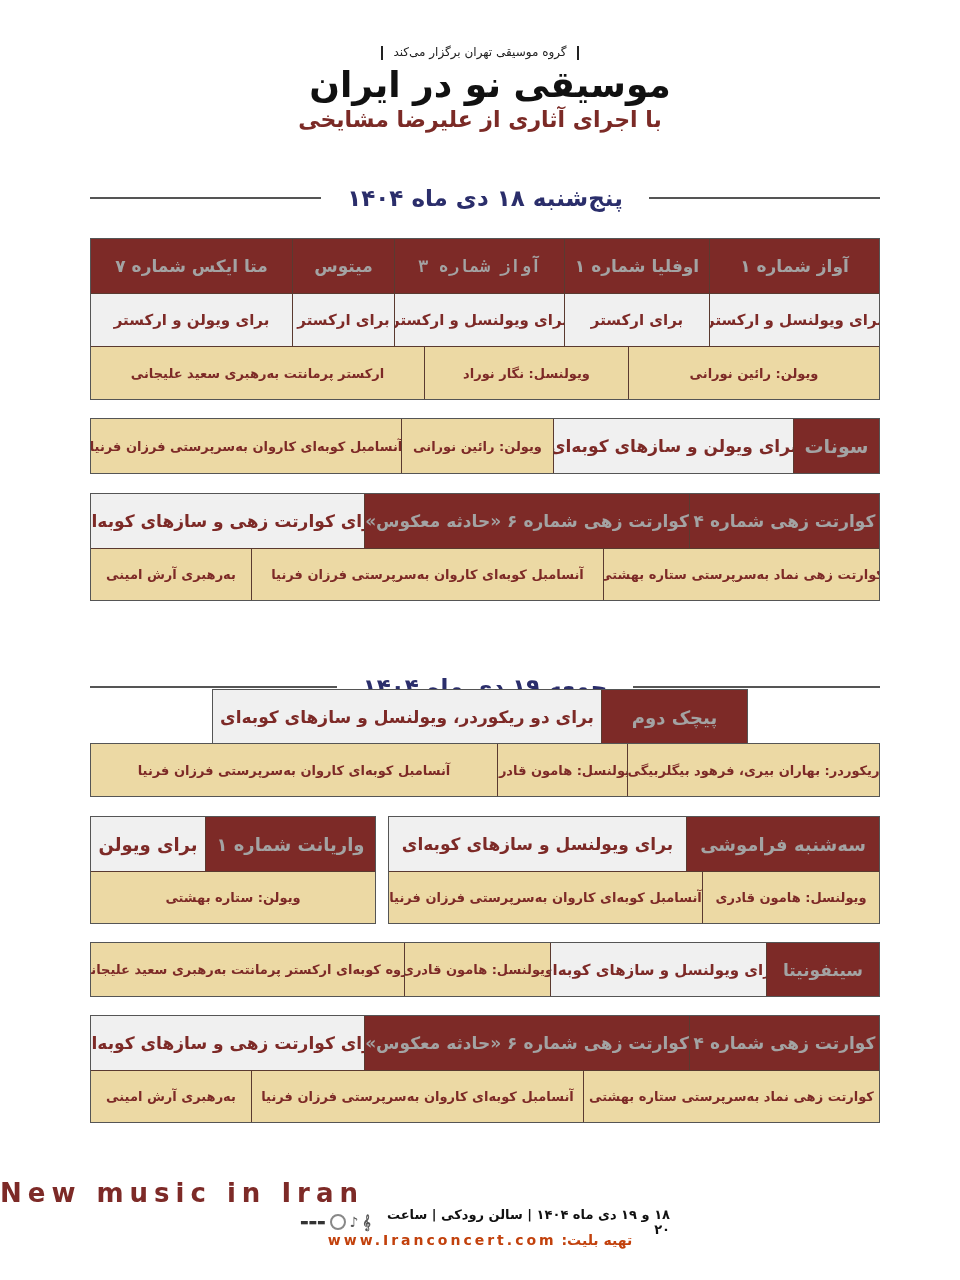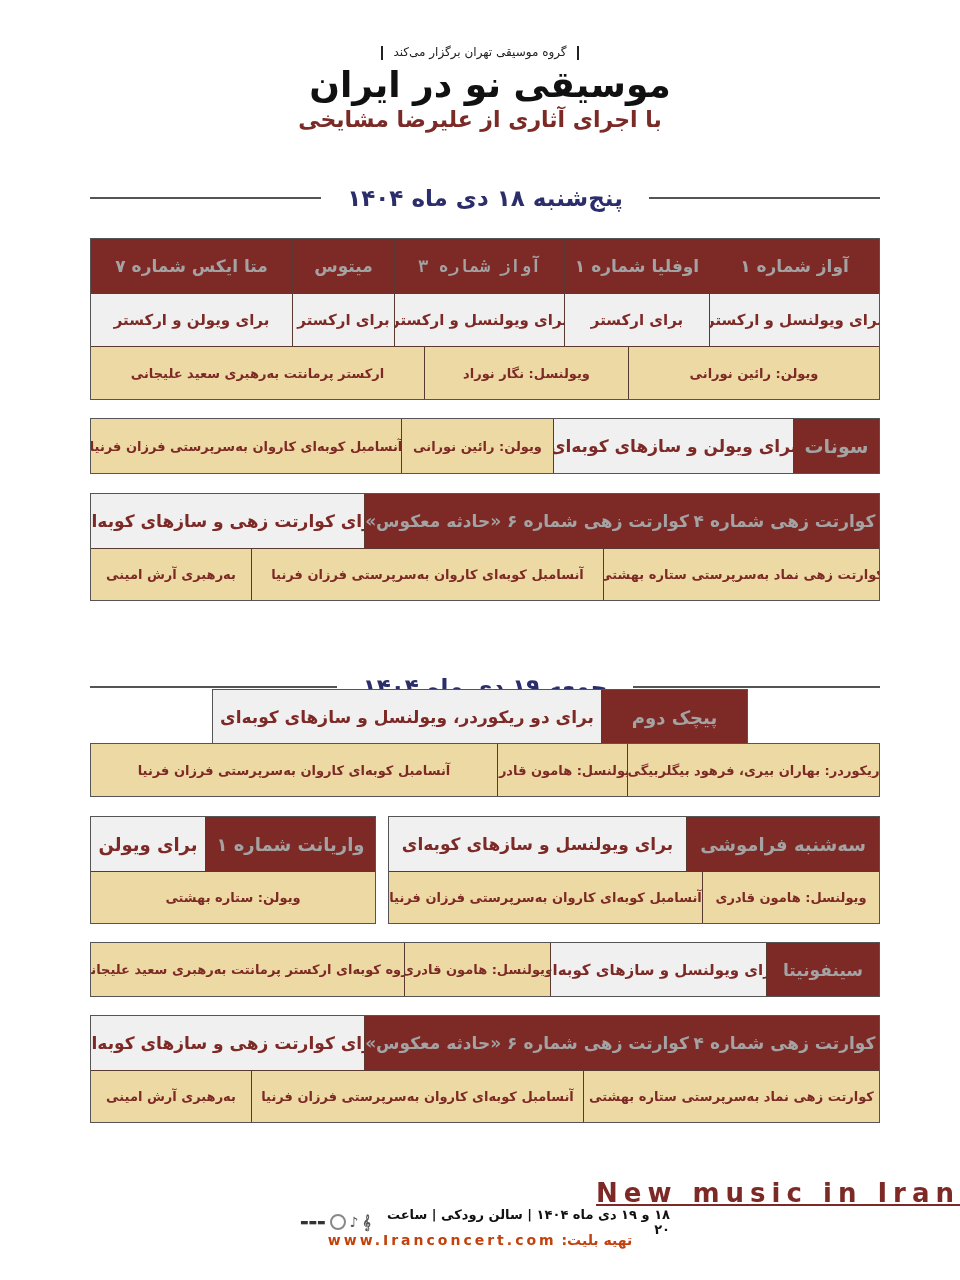--- a/index.html
+++ b/index.html
@@ -19,21 +19,21 @@
   .block { position: absolute; direction: rtl; }
   .row { display: flex; direction: rtl; }
   .cell { display: flex; align-items: center; justify-content: center; text-align: center; font-weight: bold; white-space: nowrap; overflow: hidden; border-left: 1px solid #5a3a30; }
   .cell:last-child { border-left: none; }
   .c-title { background: #7d2a27; color: #a3a3a3; font-size: 17px; }
   .c-inst { background: #f0f0f0; color: #7d2a27; font-size: 15px; }
   .c-perf { background: #ecd9a4; color: #7d2a27; font-size: 13px; }
   .framed { border: 1.5px solid #555; }
   .row + .row { border-top: 1px solid #5a3a30; }
 
-  .footer { position: absolute; left: 0; width: 960px; text-align: right; text-decoration: underline; }
+  .footer { position: absolute; left: 0; width: 960px; text-align: left; }
   .footer-info { position: absolute; top: 1212px; left: 300px; width: 370px; height: 20px; direction: rtl; display: flex; align-items: center; justify-content: flex-start; font-size: 13px; font-weight: bold; color: #111; gap: 6px; }
   .logos { display: flex; align-items: center; gap: 4px; direction: ltr; }
   .logo-circle { width: 16px; height: 16px; border: 2px solid #888; border-radius: 50%; }
   .logo-glyph { font-size: 14px; color: #555; }
   .logo-text { font-size: 9px; color: #333; }
   .footer-web { position: absolute; top: 1232px; left: 0; width: 960px; text-align: center; font-size: 14px; font-weight: bold; letter-spacing: 3px; color: #c2410c; direction: rtl; }
 </style>
 </head>
 <body>
 

